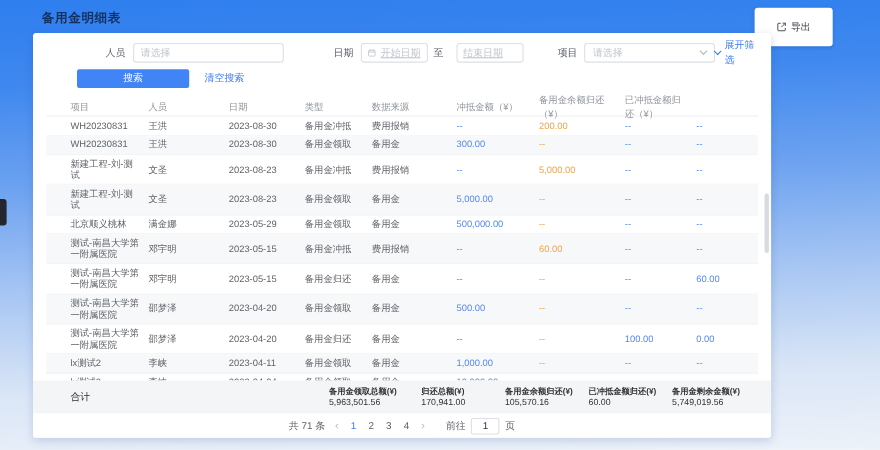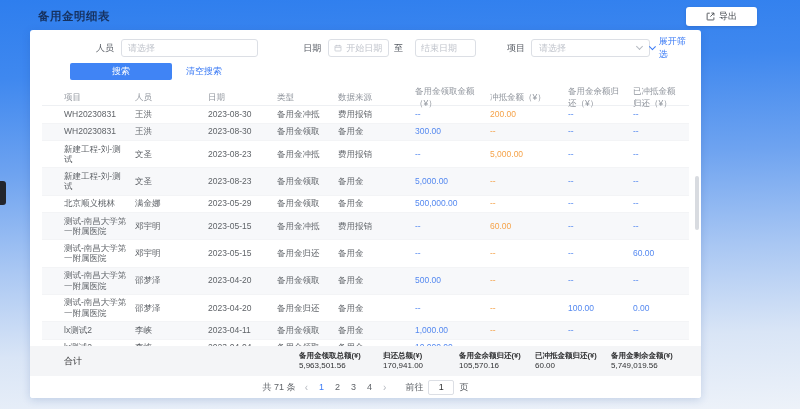--- a/index.html
+++ b/index.html
@@ -2,41 +2,41 @@
 <html><head>
 <meta charset="utf-8">
 <style>
   * { margin:0; padding:0; box-sizing:border-box; }
   html,body { width:800px; height:409px; overflow:hidden; }
   body { font-family:"Liberation Sans","DejaVu Sans",sans-serif; }
   .page { position:relative; width:800px; height:409px;
     background:linear-gradient(178deg,#2e7eee 0%,#3f88ef 18%,#6ea3f0 40%,#a9c7f3 62%,#d9e5f6 82%,#edf2f9 100%); }
 
   .banner-title { position:absolute; left:38px; top:9px; font-size:11.5px; font-weight:bold; color:#16315f; letter-spacing:.5px; }
-  .export-btn { position:absolute; right:43px; top:7px; height:19px; background:#fff; border-radius:3px;
+  .export-btn { position:absolute; right:43px; top:7px; height:35px; background:#fff; border-radius:3px;
     display:flex; align-items:center; gap:4px; padding:0 20px; font-size:9px; color:#3a3f45; cursor:pointer;
     box-shadow:0 1px 3px rgba(20,60,140,.25); }
 
   .drawer-handle { position:absolute; left:0; top:181px; width:6px; height:24px; background:#23262d; border-radius:0 3px 3px 0; }
 
   .card { position:absolute; left:30px; top:30px; width:671px; height:368px; background:#fff; border-radius:3px;
     box-shadow:0 2px 8px rgba(30,70,150,.18); display:flex; flex-direction:column; overflow:hidden; }
 
   
   .filters { position:relative; height:56px; flex:none; font-size:9px; color:#565b63; }
   .f-row1 { position:absolute; top:8px; left:0; right:0; height:20px; display:flex; align-items:center; }
   .f-label { flex:none; }
   .lbl-person { margin-left:60px; width:24px; text-align:right; }
   .inp { height:18px; border:1px solid #dcdfe5; border-radius:3px; background:#fff; font-size:9px; color:#303133;
          display:flex; align-items:center; }
   .person-input { margin-left:7px; width:150px; padding:0 6px; }
   input.native { border:none; outline:none; width:100%; height:16px; font-size:9px; font-family:inherit; color:#303133; background:transparent; }
   input.native::placeholder { color:#c0c4cc; }
   .lbl-date { margin-left:39px; width:24px; text-align:right; }
-  .date-box { margin-left:7px; width:66px; padding:0 5px; gap:4px; color:#c0c4cc; }
+  .date-box { margin-left:7px; width:66px; padding:0 5px; gap:4px; color:#c0c4cc;text-decoration:underline; }
   .date-sep { margin:0 5px; color:#565b63; }
   .lbl-project { margin-left:25px; width:24px; text-align:right; }
   .select-box { margin-left:6px; width:130px; padding:0 7px; color:#c0c4cc; justify-content:space-between; }
   .chev { width:5px; height:5px; border-right:1px solid #b6bac2; border-bottom:1px solid #b6bac2; transform:rotate(45deg); margin-top:-3px; }
   .expand-link { margin-left:auto; margin-right:10px; color:#3a7af5; display:flex; align-items:center; gap:4px; cursor:pointer; }
   .expand-link .chev { border-color:#3a7af5; }
   .f-row2 { position:absolute; top:32px; left:0; right:0; height:18px; display:flex; align-items:center; }
   .search-btn { margin-left:40px; width:102px; height:17px; background:#4084f5; color:#fff; border:none; border-radius:2px;
     font-size:9px; font-family:inherit; cursor:pointer; }
   .clear-link { margin-left:14px; color:#3a7af5; cursor:pointer; }
@@ -128,21 +128,20 @@
       </div>
     </div>
 
     <div class="table-wrap">
       <div class="grid-row th-row">
           <div class="th">项目</div>
           <div class="th">人员</div>
           <div class="th">日期</div>
           <div class="th">类型</div>
           <div class="th">数据来源</div>
-          <div class="th">备用金领取金额（¥）</div>
           <div class="th">冲抵金额（¥）</div>
           <div class="th">备用金余额归还（¥）</div>
           <div class="th">已冲抵金额归还（¥）</div>
         </div>
       <div>
           <div class="grid-row tr">
     <div class="td">WH20230831</div>
     <div class="td">王洪</div>
     <div class="td">2023-08-30</div>
     <div class="td">备用金冲抵</div>

